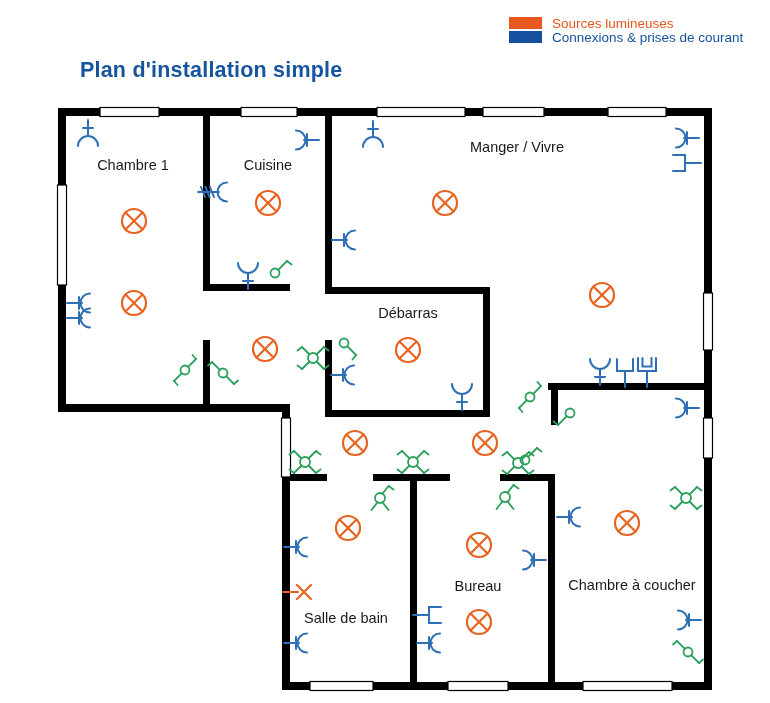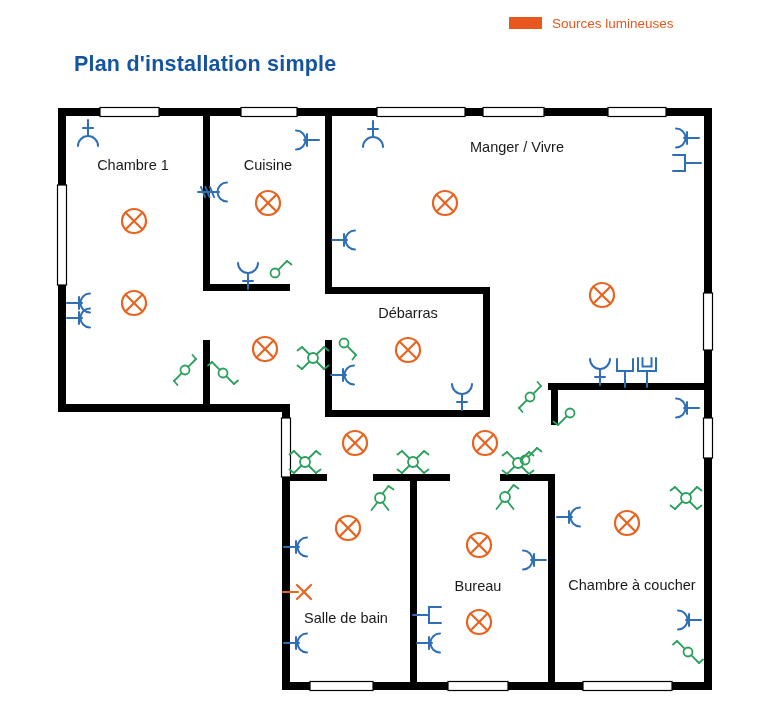--- a/index.html
+++ b/index.html
@@ -1,38 +1,42 @@
 <!DOCTYPE html>
 <html><head>
 <meta charset="utf-8">
 <style>
   html,body{margin:0;padding:0;background:#ffffff;}
   body{width:770px;height:703px;position:relative;font-family:"Liberation Sans",sans-serif;overflow:hidden;}
   .page-title{
-    position:absolute;left:64px;top:42px;margin:10px;
+    position:absolute;left:64px;top:42px;margin:16px;
     font-size:21.5px;font-weight:bold;color:#15549E;letter-spacing:.2px;text-align:center;
   }
   .legend{
     position:absolute;left:509px;top:16px;display:flex;flex-direction:column;
   }
   .legend-row{display:flex;align-items:center;height:14px;}
   .swatch{width:33px;height:12px;margin-right:10px;flex:0 0 auto;}
   .legend-label{font-size:13.5px;white-space:nowrap;}
   svg.plan{position:absolute;left:0;top:0;}
   text.room-label{font-size:14.5px;fill:#1a1a1a;}
 </style>
 </head>
 <body>
 
 <h1 class="page-title">Plan d'installation simple</h1>
 
 <div class="legend">
   <div class="legend-row">
     <span class="swatch" style="background: rgb(232, 87, 29);"></span>
     <span class="legend-label" style="color: rgb(232, 87, 29);">Sources lumineuses</span>
+  </div>
+  <div class="legend-row">
+    <span class="swatch" style="background: rgb(21, 80, 158);"></span>
+    <span class="legend-label" style="color: rgb(21, 80, 158);">Connexions &amp; prises de courant</span>
   </div>
 </div>
 
 <svg class="plan" id="plan-svg" width="770" height="703" viewBox="0 0 770 703" xmlns="http://www.w3.org/2000/svg">
   <defs>
     <g id="sym-light">
       <circle r="12" fill="none"></circle>
       <line x1="-8.5" y1="-8.5" x2="8.5" y2="8.5"></line>
       <line x1="-8.5" y1="8.5" x2="8.5" y2="-8.5"></line>
     </g>

